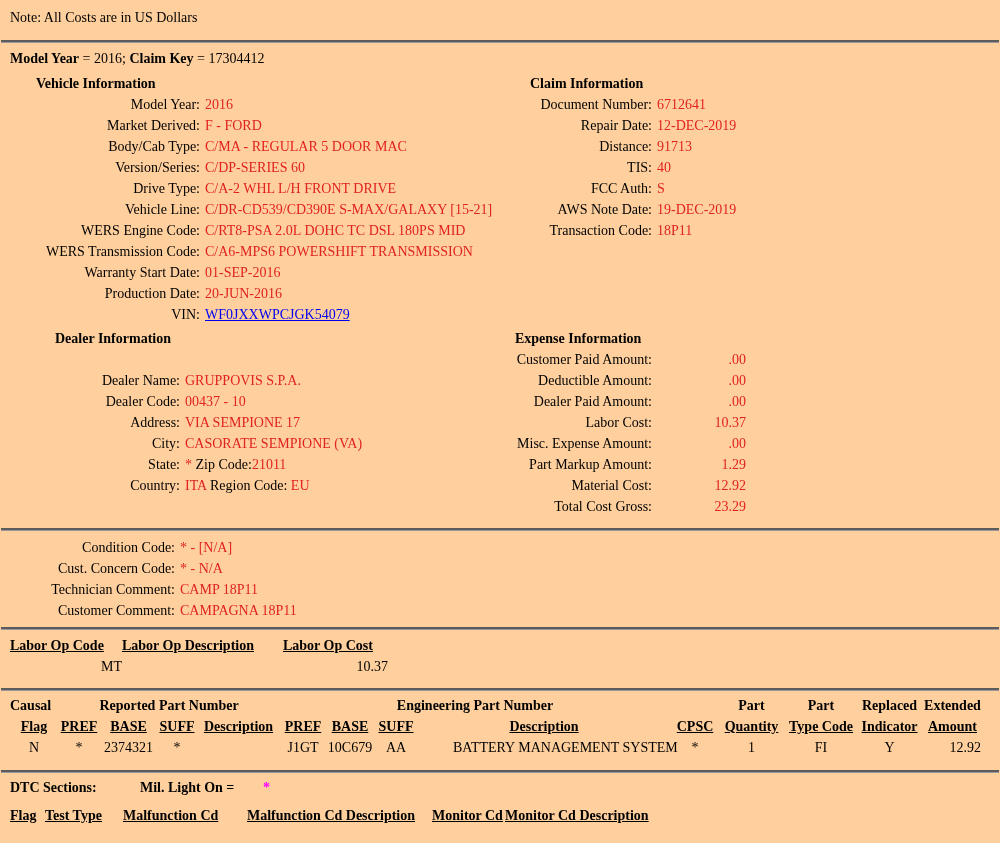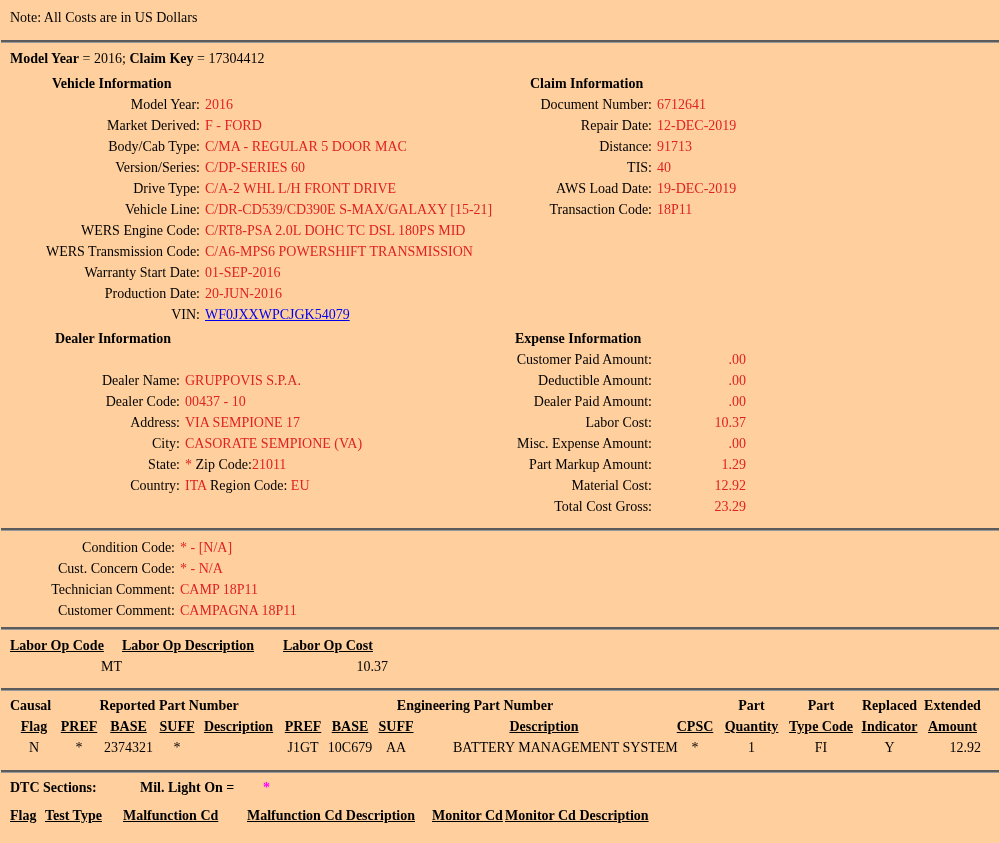--- a/index.html
+++ b/index.html
@@ -19,21 +19,21 @@
   .hr3{margin-top:6px;  margin-bottom:5px;}
   .hr4{margin-top:11px; margin-bottom:4px;}
   .hr5{margin-top:12px; margin-bottom:4px;}
   .note{padding:7px 0 0 10px; height:28px;}
   .title-line{padding-left:10px; margin-top:3px;}
   .b{font-weight:bold;}
   .cols{display:flex;}
   .col-left{width:500px; padding-left:10px;}
   .col-right{width:500px;}
   .sec-hdr{font-weight:bold; display:block;}
-  .veh-hdr{margin-left:42px; margin-top:4px;}
+  .veh-hdr{margin-left:26px; margin-top:4px;}
   .clm-hdr{margin-left:30px; margin-top:4px;}
   .dlr-hdr{margin-left:45px;}
   .exp-hdr{margin-left:15px;}
   .row{display:flex; height:21px; white-space:nowrap;}
   .blank{height:21px;}
   .vlbl{display:inline-block; width:190px; text-align:right;}
   .clbl{display:inline-block; width:152px; text-align:right;}
   .dlbl{display:inline-block; width:170px; text-align:right;}
   .klbl{display:inline-block; width:165px; text-align:right;}
   .elbl{display:inline-block; width:152px; text-align:right;}
@@ -139,21 +139,25 @@
       </div>
     <div class="row">
         <span class="clbl">Distance:</span>
         <span class="val">91713</span>
       </div>
     <div class="row">
         <span class="clbl">TIS:</span>
         <span class="val">40</span>
       </div>
     <div class="row">
-        <span class="clbl">AWS Load Date:</span>
+        <span class="clbl">FCC Auth:</span>
+        <span class="val">S</span>
+      </div>
+    <div class="row">
+        <span class="clbl">AWS Note Date:</span>
         <span class="val">19-DEC-2019</span>
       </div>
     <div class="row">
         <span class="clbl">Transaction Code:</span>
         <span class="val">18P11</span>
       </div>
   </div>
 </div>
 
 <div class="cols grid2">

